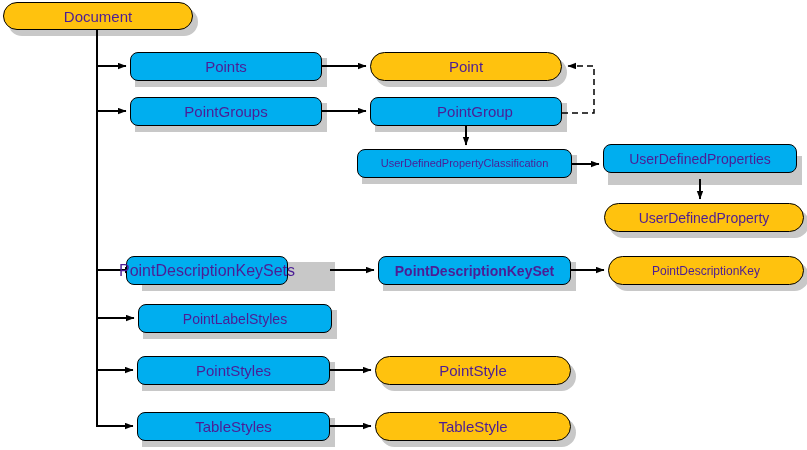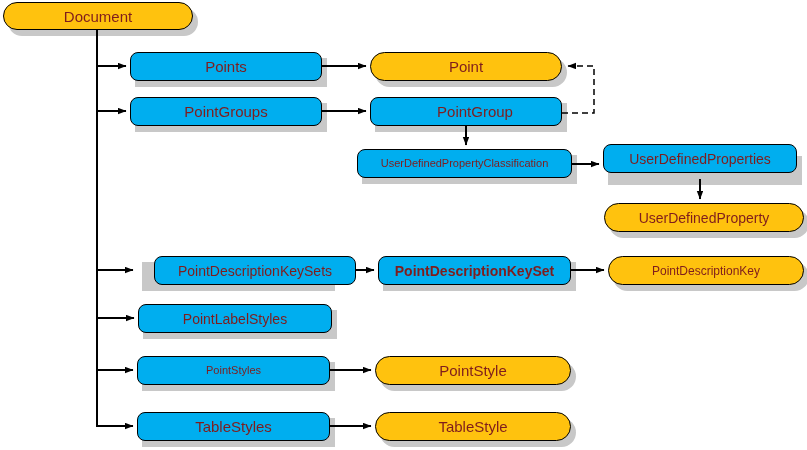--- a/index.html
+++ b/index.html
@@ -15,21 +15,21 @@
     overflow: hidden;
     font-family: "Liberation Sans", sans-serif;
   }
   .node {
     position: absolute;
     box-sizing: border-box;
     border: 1px solid #000000;
     display: flex;
     align-items: center;
     justify-content: center;
-    color: #7f1d1d;
+    color: #4c1d95;
     text-align: center;
     white-space: nowrap;
     z-index: 3;
     line-height: 1;
   }
   .node.rect {
     background: #00AEEF;
     border-radius: 8px;
   }
   .node.rounded {
@@ -105,23 +105,23 @@
 
   <div id="node-layer">
       <div class="node rounded" style="left: 3px; top: 2px; width: 190px; height: 28px; font-size: 15px; background: rgb(255, 194, 14); border-color: rgb(0, 0, 0);">Document</div>
       <div class="node rect" style="left: 130px; top: 52px; width: 192px; height: 29px; font-size: 15px; background: rgb(0, 174, 239); border-color: rgb(0, 0, 0);">Points</div>
       <div class="node rounded" style="left: 370px; top: 52px; width: 192px; height: 29px; font-size: 15px; background: rgb(255, 194, 14); border-color: rgb(0, 0, 0);">Point</div>
       <div class="node rect" style="left: 130px; top: 97px; width: 192px; height: 29px; font-size: 15px; background: rgb(0, 174, 239); border-color: rgb(0, 0, 0);">PointGroups</div>
       <div class="node rect" style="left: 370px; top: 97px; width: 192px; height: 29px; font-size: 15px; background: rgb(0, 174, 239); border-color: rgb(0, 0, 0); padding-left: 18px;">PointGroup</div>
       <div class="node rect" style="left: 357px; top: 149px; width: 215px; height: 29px; font-size: 11px; background: rgb(0, 174, 239); border-color: rgb(0, 0, 0);">UserDefinedPropertyClassification</div>
       <div class="node rect" style="left: 603px; top: 144px; width: 194px; height: 29px; font-size: 14px; background: rgb(0, 174, 239); border-color: rgb(0, 0, 0);">UserDefinedProperties</div>
       <div class="node rounded" style="left: 604px; top: 203px; width: 200px; height: 29px; font-size: 14px; background: rgb(255, 194, 14); border-color: rgb(0, 0, 0);">UserDefinedProperty</div>
-      <div class="node rect" style="left: 154px; top: 256px; width: 202px; height: 29px; font-size: 14px; background: rgb(0, 174, 239); border-color: rgb(0, 0, 0);">PointDescriptionKeySets</div>
+      <div class="node rect" style="left: 126px; top: 256px; width: 162px; height: 29px; font-size: 16px; background: rgb(0, 174, 239); border-color: rgb(0, 0, 0);">PointDescriptionKeySets</div>
       <div class="node rect" style="left: 378px; top: 256px; width: 193px; height: 29px; font-size: 14px; background: rgb(0, 174, 239); border-color: rgb(0, 0, 0); font-weight: bold;">PointDescriptionKeySet</div>
       <div class="node rounded" style="left: 608px; top: 256px; width: 196px; height: 29px; font-size: 12px; background: rgb(255, 194, 14); border-color: rgb(0, 0, 0);">PointDescriptionKey</div>
       <div class="node rect" style="left: 138px; top: 304px; width: 194px; height: 29px; font-size: 14px; background: rgb(0, 174, 239); border-color: rgb(0, 0, 0);">PointLabelStyles</div>
-      <div class="node rect" style="left: 137px; top: 356px; width: 193px; height: 29px; font-size: 11px; background: rgb(0, 174, 239); border-color: rgb(0, 0, 0);">PointStyles</div>
+      <div class="node rect" style="left: 137px; top: 356px; width: 193px; height: 29px; font-size: 15px; background: rgb(0, 174, 239); border-color: rgb(0, 0, 0);">PointStyles</div>
       <div class="node rounded" style="left: 375px; top: 356px; width: 196px; height: 29px; font-size: 15px; background: rgb(255, 194, 14); border-color: rgb(0, 0, 0);">PointStyle</div>
       <div class="node rect" style="left: 137px; top: 412px; width: 193px; height: 29px; font-size: 15px; background: rgb(0, 174, 239); border-color: rgb(0, 0, 0);">TableStyles</div>
       <div class="node rounded" style="left: 375px; top: 412px; width: 196px; height: 29px; font-size: 15px; background: rgb(255, 194, 14); border-color: rgb(0, 0, 0);">TableStyle</div>
     </div>
 
 </div>
 
 </body></html>

